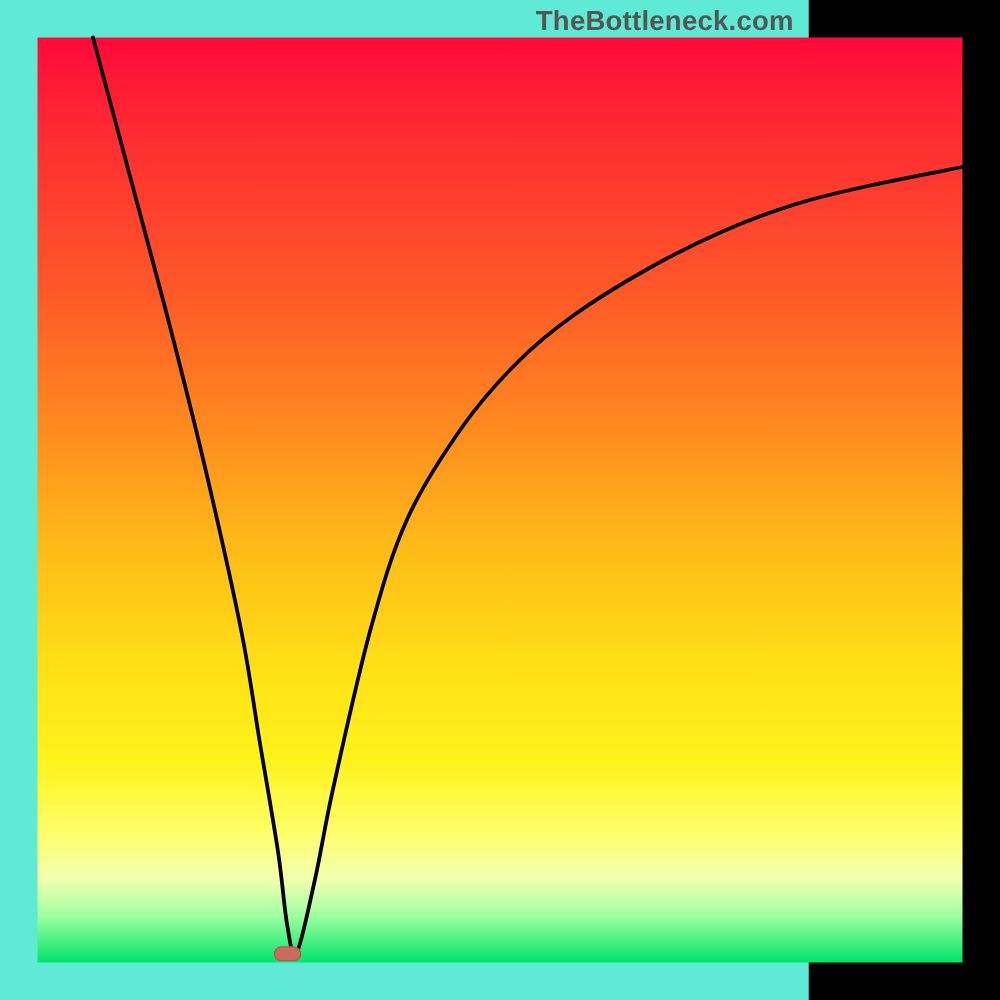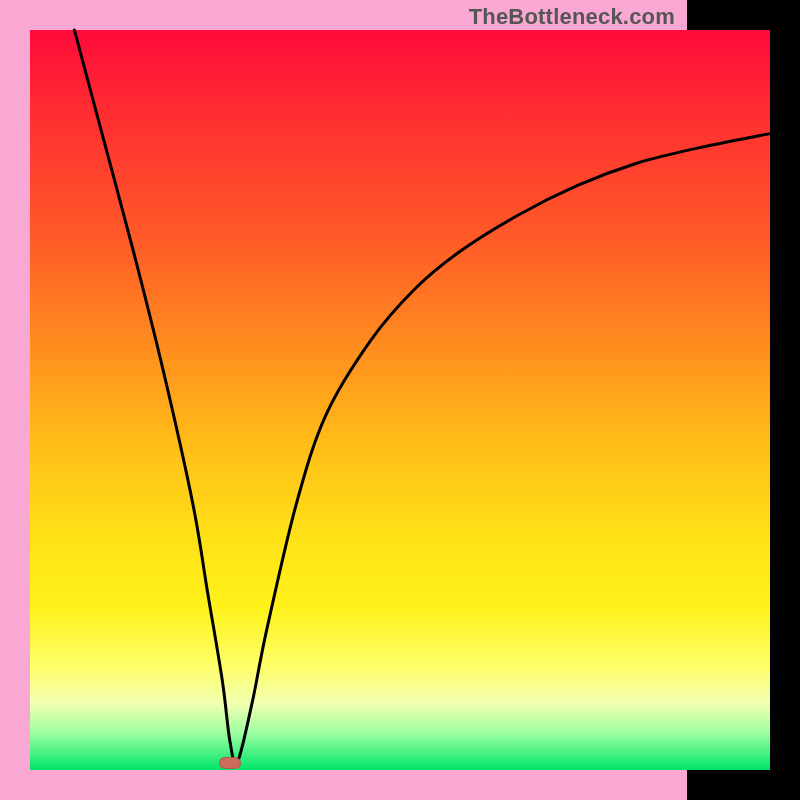--- a/index.html
+++ b/index.html
@@ -8,22 +8,21 @@
     width: 800px;
     height: 800px;
     background: #000;
     font-family: Arial, Helvetica, sans-serif;
     overflow: hidden;
   }
   .frame {
     position: relative;
     width: 647px;
     height: 800px;
-    background: #f9a8d4;
-    padding-left: 40px;
+    background: #5eead4;
   }
   .watermark {
     position: absolute;
     top: 4px;
     right: 12px;
     color: #555;
     font-size: 22px;
     font-weight: 600;
     letter-spacing: 0.2px;
     user-select: none;

